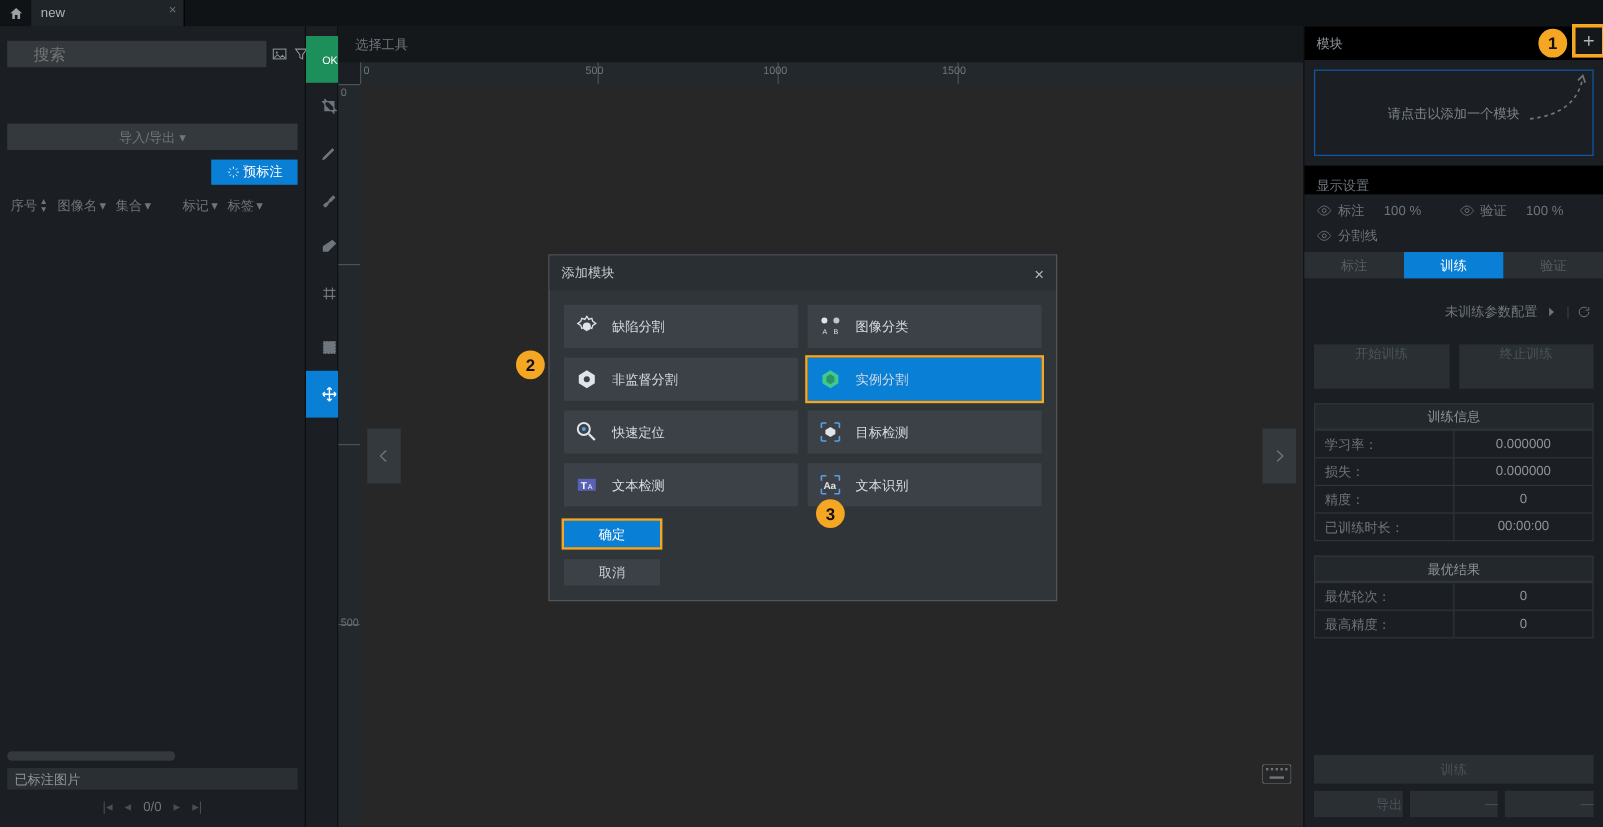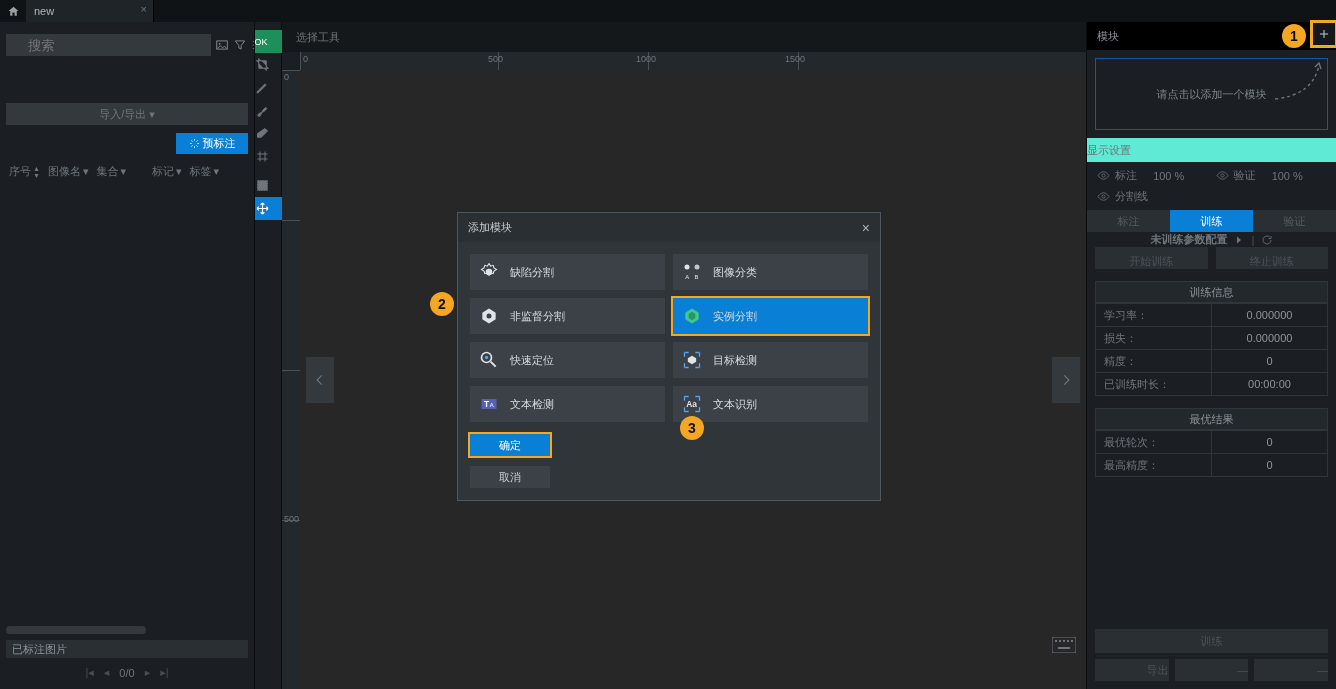--- a/index.html
+++ b/index.html
@@ -15,41 +15,41 @@
 .home-btn { width:26px; display:flex; align-items:center; justify-content:center; background:#0f1316; }
 .home-btn svg { width:13px; height:13px; fill:#9aa0a6; }
 .tab { width:128px; background:#1f2428; display:flex; align-items:center; padding:0 8px; color:#aeb5bc; border-right:1px solid #000; position:relative;}
 .tab .close { position:absolute; right:6px; top:3px; color:#6e757c; font-size:11px;}
 
 .app { display:flex; height:667px; }
 
 .left { width:255px; background:#1b1f23; display:flex; flex-direction:column; border-right:1px solid #0b0e10;}
 .sp-small { height:8px; }
 .search-row { display:flex; align-items:center; gap:4px; padding:4px 6px; }
-.search-input { flex:1; height:22px; background:#34393e; border:none; color:#c5cacf; padding:0 6px 0 22px; position:relative; }
+.search-input { flex:1; height:22px; background:#34393e; border:none; color:#c5cacf; padding:0 17px 0 22px; position:relative; }
 .search-wrap { flex:1; position:relative; }
 .search-wrap .icon { position:absolute; left:5px; top:4px; }
 .iconbtn { width:18px; height:18px; display:flex; align-items:center; justify-content:center; }
 .iconbtn svg { width:14px; height:14px; fill:#8d949b; }
 .import-row { padding:4px 6px; }
 .import-btn { width:100%; height:22px; background:#34393e; color:#6e757c; display:flex; align-items:center; justify-content:center; gap:4px;margin-top:39px; }
 .pre-row { display:flex; justify-content:flex-end; padding:4px 6px; }
 .pre-btn { width:72px; height:21px; background:#0a7fd6; color:#fff; display:flex; align-items:center; justify-content:center; gap:3px; font-size:11px;}
 .pre-btn svg { width:11px; height:11px; fill:#fff; }
 .colheads { display:flex; align-items:center; padding:4px 6px; gap:2px; color:#6e757c; }
 .colheads .c { display:flex; align-items:center; gap:2px; padding:2px 3px; }
 .colheads .tri { font-size:7px; line-height:7px; }
 .left-spacer { flex:1; }
 .left-scroll { height:8px; margin:0 6px; background:#34393e; border-radius:4px; width:140px;}
 .annotated-bar { margin:6px 6px 0 6px; height:18px; background:#2a2f34; color:#8d949b; display:flex; align-items:center; padding:0 6px;}
 .page-ctrl { display:flex; align-items:center; justify-content:center; gap:10px; padding:8px 0 10px 0; color:#6e757c;}
 .page-ctrl .pbtn { color:#474e55; font-size:11px; }
 
 .vtb { width:27px; background:#1b1f23; display:flex; flex-direction:column; align-items:center; padding-top:8px; gap:0; border-right:1px solid #0b0e10; }
-.vtb .vitem { width:27px; height:23px; display:flex; align-items:center; justify-content:flex-start; }
+.vtb .vitem { width:27px; height:39px; display:flex; align-items:center; justify-content:flex-end; }
 .vtb .vitem svg { width:15px; height:15px; fill:#6e757c; stroke:#6e757c; }
 .vtb .vitem.ok { background:#1d8f5a; }
 .vtb .vitem.ok span { color:#fff; font-size:9px; }
 .vtb .vitem.active { background:#0a7fd6; }
 .vtb .vitem.active svg{ fill:#fff; stroke:#fff;}
 .vtb .gap { height:6px; }
 
 .center { flex:1; position:relative; background:#1b1f23; }
 .toolbar-top { height:30px; background:#14181b; color:#6e757c; display:flex; align-items:center; padding:0 14px;}
 .ruler-h { height:18px; background:#23282c; position:relative; margin-left:18px; }
@@ -64,32 +64,32 @@
 .nav-arrow.left-a { left:6px; }
 .nav-arrow.right-a { right:6px; }
 .nav-arrow svg{ width:14px; height:22px; stroke:#6e757c; fill:none; stroke-width:2;}
 .kbd-icon { position:absolute; right:10px; bottom:36px; width:24px; height:16px; }
 .kbd-icon svg{ width:24px; height:16px; fill:#6e757c;}
 
 .right { width:250px; background:#1b1f23; border-left:1px solid #0b0e10; display:flex; flex-direction:column;}
 .r-title { height:28px; background:#000000; color:#8d949b; display:flex; align-items:center; padding:0 10px;}
 .add-mod-box { margin:8px; height:72px; border:1px solid #0a5aa8; display:flex; align-items:center; justify-content:center; color:#7d858d; position:relative;}
 .add-mod-box .arc { position:absolute; right:4px; top:2px; }
-.sec-title { background:#5eead4; color:#6e757c; height:24px; display:flex; align-items:center; padding:0 0;}
+.sec-title { background:#000000; color:#6e757c; height:24px; display:flex; align-items:flex-end; padding:0 10px;}
 .disp-row { display:flex; align-items:center; padding:6px 10px; gap:8px;}
 .disp-cell { display:flex; align-items:center; gap:5px; color:#6e757c; width:50%;}
 .disp-cell svg{width:13px;height:13px;fill:none;stroke:#6e757c;stroke-width:1.4;}
 .tab3 { display:flex; }
 .tab3 > div { flex:1; height:22px; display:flex; align-items:center; justify-content:center; color:#565d64; background:#2a2f34; }
 .tab3 > div.active { background:#0a7fd6; color:#fff; }
-.train-row { display:flex; align-items:center; justify-content:center; padding:0 10px; color:#6e757c;font-weight:bold;}
+.train-row { display:flex; align-items:center; justify-content:flex-end; padding:20px 10px; color:#6e757c;}
 .train-row .cfg { display:flex; align-items:center; gap:6px; }
 .train-row svg{width:12px;height:12px;fill:#6e757c;}
 .two-btn { display:flex; gap:8px; padding:0 8px;}
-.two-btn > div{ flex:1; height:22px; background:#2a2f34; color:#4b525a; display:flex; align-items:flex-end; justify-content:center;}
+.two-btn > div{ flex:1; height:37px; background:#2a2f34; color:#4b525a; display:flex; align-items:flex-start; justify-content:center;}
 .box-title { margin:12px 8px 0 8px; height:22px; background:#23282c; color:#8d949b; display:flex; align-items:center; justify-content:center; border:1px solid #303539;}
 .info-table { margin:0 8px; border:1px solid #303539; border-top:none;}
 .info-table .row{ display:flex; height:23px; border-top:1px solid #303539;}
 .info-table .row .k{ width:115px; padding:0 8px; display:flex; align-items:center; color:#6e757c;}
 .info-table .row .v{ flex:1; display:flex; align-items:center; justify-content:center; color:#8d949b; border-left:1px solid #303539;}
 .right-spacer{flex:1;}
 .bottom-btns{ padding:8px;}
 .big-btn{ height:24px; background:#2a2f34; color:#4b525a; display:flex; align-items:center; justify-content:center; margin-bottom:6px;}
 .bottom-row{ display:flex; gap:6px;}
 .bottom-row .b{ flex:1; height:22px; background:#2a2f34; color:#4b525a; display:flex; align-items:center; justify-content:flex-end;}

